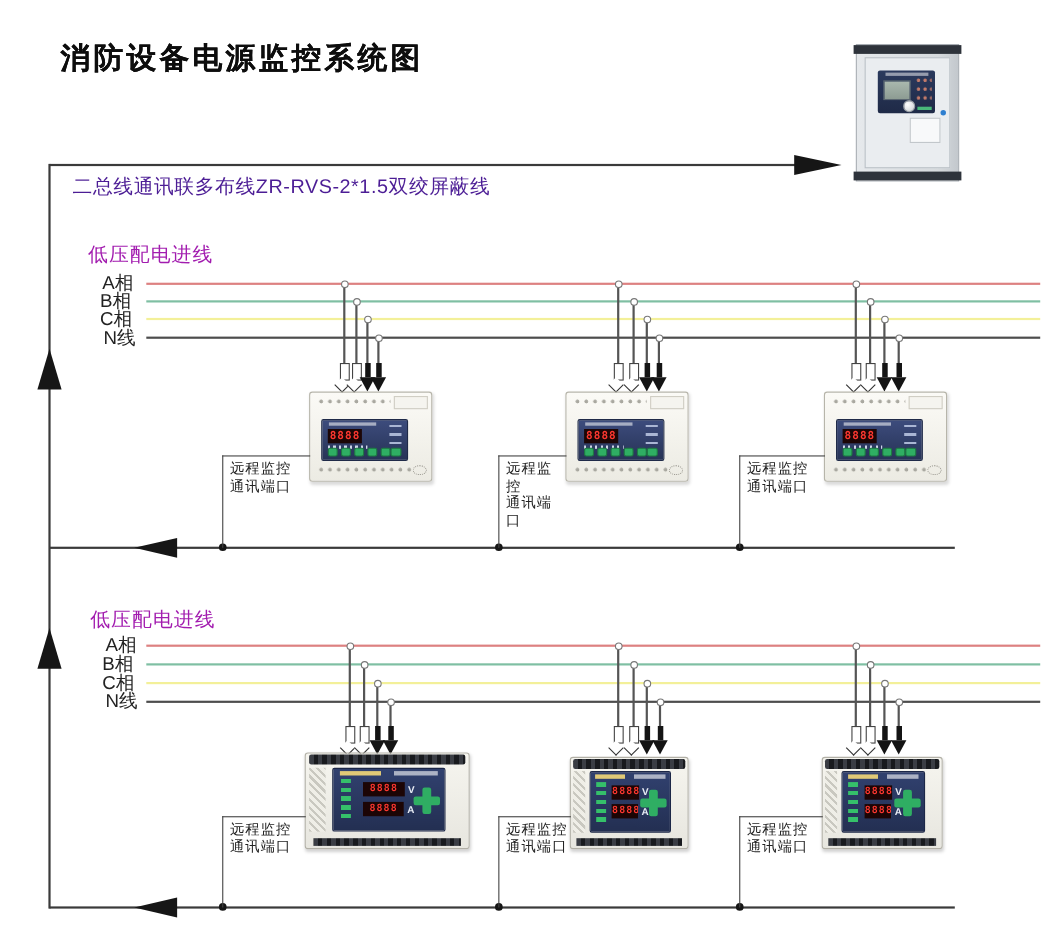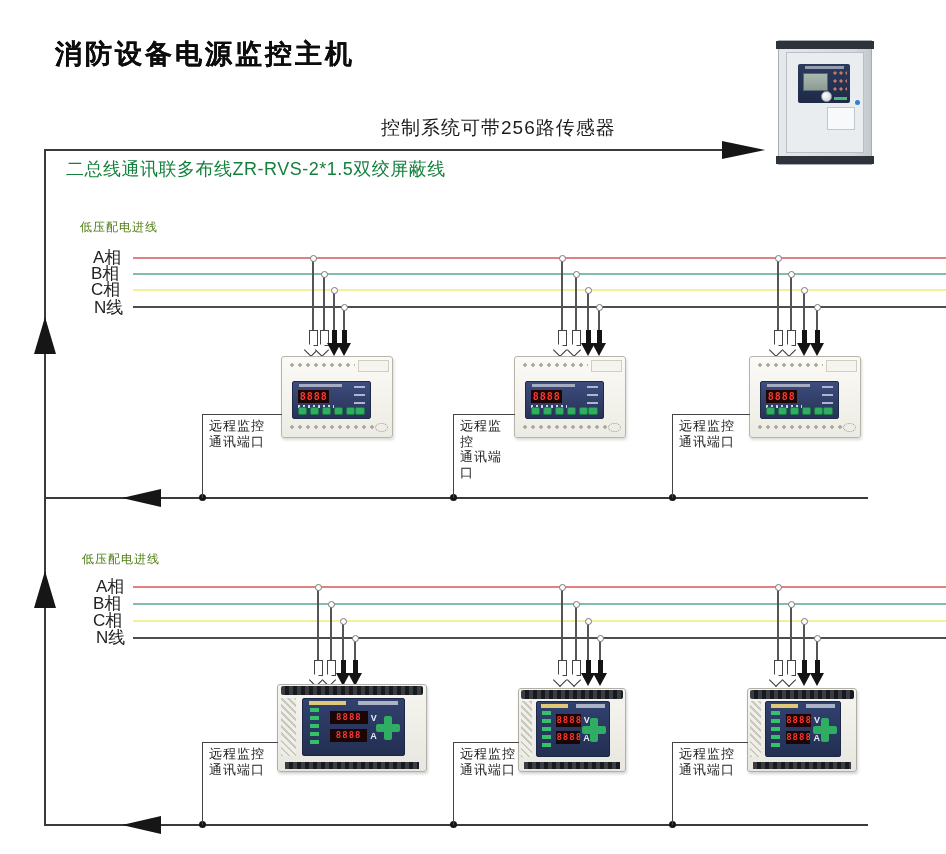--- a/index.html
+++ b/index.html
@@ -6,21 +6,21 @@
   #stage{position:relative;width:946px;height:854px;background:#fff;overflow:hidden;
          font-family:"Liberation Sans",sans-serif;color:#1a1a1a;}
   i,b,span,div{box-sizing:border-box;}
 
   
   .title{position:absolute;left:55px;top:38px;font:bold 27px/1.2 "DejaVu Serif",serif;
          letter-spacing:3px;color:#0d0d0d;text-shadow:0 0 .6px #000;}
   .sensor{position:absolute;left:381px;top:115px;font-size:19px;letter-spacing:1px;color:#1c1c1c;}
   .note{position:absolute;left:66px;top:157px;font-size:18px;letter-spacing:.5px;font-weight:500;}
   .hostlabel{position:absolute;left:716px;top:171px;font-size:20px;letter-spacing:1px;color:#141414;}
-  .incoming{position:absolute;font-size:12px;letter-spacing:1px;color:#4d7c0f;}
+  .incoming{position:absolute;font-size:18px;letter-spacing:1px;color:#a21caf;}
   .phlabel{position:absolute;font-size:17px;color:#222;}
 
   
   .wire{position:absolute;background:#3a3a3a;}
   .pline{position:absolute;left:133px;width:813px;height:2px;}
   .jdot{position:absolute;width:7px;height:7px;border-radius:50%;background:#161616;}
 
   
   .arr{position:absolute;width:0;height:0;}
   .arr.right{border-top:9px solid transparent;border-bottom:9px solid transparent;border-left:43px solid #161616;}
@@ -108,23 +108,22 @@
          background:radial-gradient(circle at 35% 35%,#ffffff,#c9ced2);border:1px solid #9aa0a6;}
   .h-brand{position:absolute;right:5%;bottom:9%;width:26%;height:3px;background:#49b97a;}
   .h-pocket{position:absolute;left:52%;top:55%;width:38%;height:23%;background:#f8f9fa;border:1px solid #c2c7cb;}
   .h-lock{position:absolute;right:3px;top:47%;width:5px;height:5px;border-radius:50%;background:#2f7fd0;}
 </style>
 </head>
 <body>
 
 <div id="stage">
 
-  <div class="title">消防设备电源监控主机</div>
-  <div class="sensor">控制系统可带256路传感器</div>
-  <div class="note" style="color: #15803d;">二总线通讯联多布线ZR-RVS-2*1.5双绞屏蔽线</div>
+  <div class="title">消防设备电源监控系统图</div>
+  <div class="note" style="color: #4c1d95;">二总线通讯联多布线ZR-RVS-2*1.5双绞屏蔽线</div>
 
   <div class="host">
     <i class="h-top"></i>
     <div class="h-door">
       <div class="h-panel">
         <i class="h-ptitle"></i>
         <i class="h-screen"></i>
         <i class="h-leds"></i>
         <i class="h-btn"></i>
         <i class="h-brand"></i>

